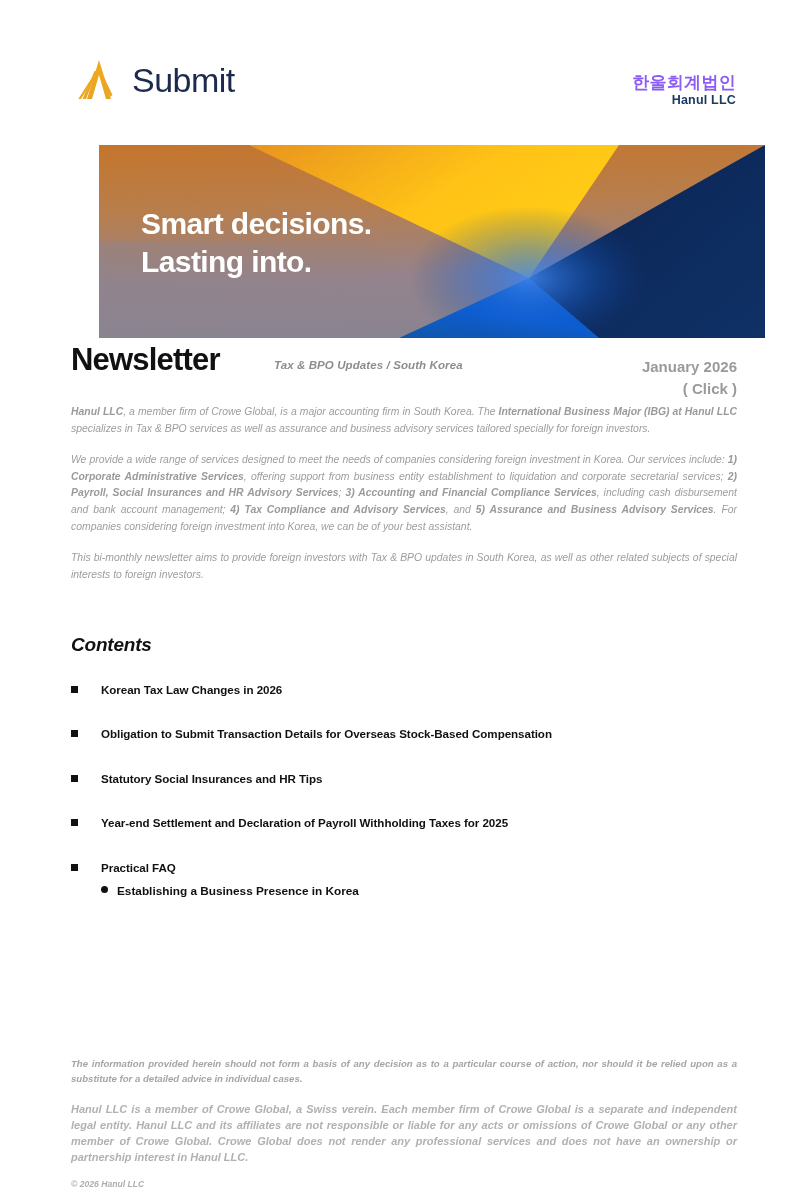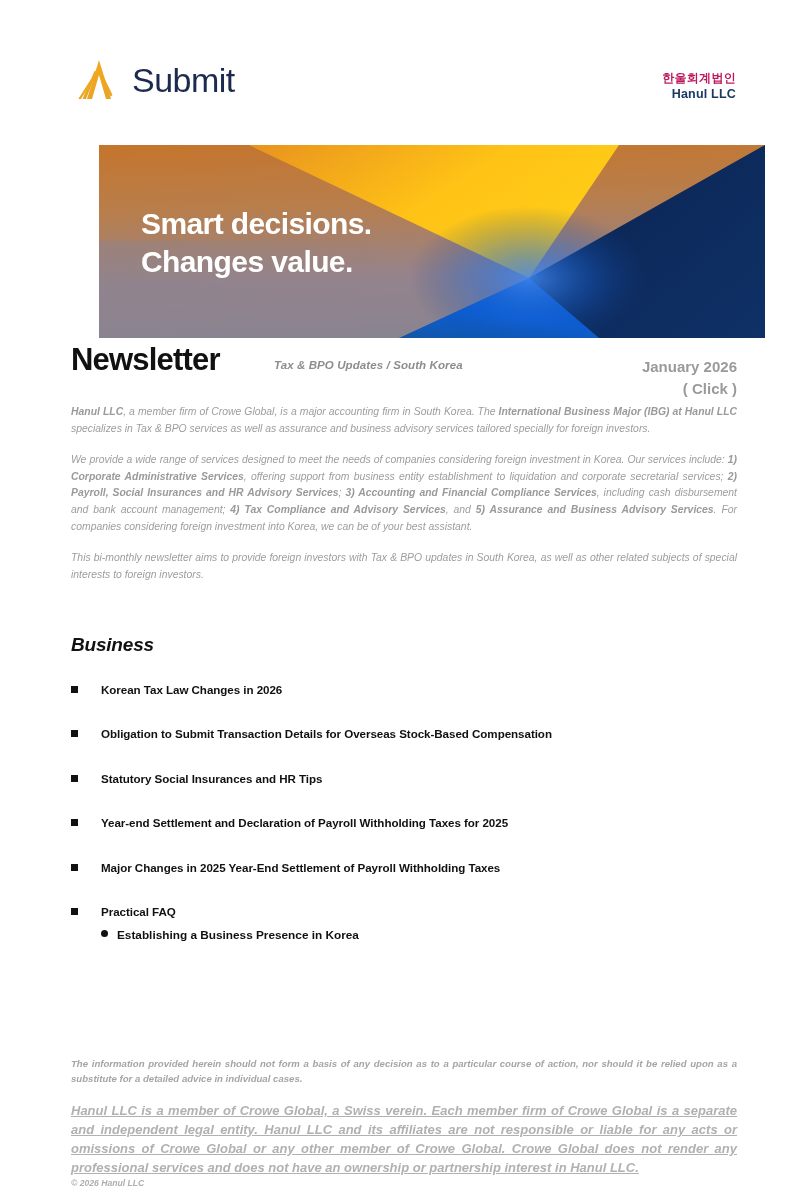--- a/index.html
+++ b/index.html
@@ -56,24 +56,24 @@
   }
 
   .firm-block {
     position: absolute;
     right: 74px;
     top: 72px;
     text-align: right;
     line-height: 1.25;
   }
   .firm-ko {
-    font-family: Liberation Mono, monospace;
-    font-size: 12px;
-    font-weight: 700;
-    color: #be185d;
+    font-family: Liberation Sans, sans-serif;
+    font-size: 17px;
+    font-weight: 700;
+    color: #8b5cf6;
     letter-spacing: 0.3px;
   }
   .firm-en {
     font-family: "Liberation Sans", sans-serif;
     font-size: 12.5px;
     font-weight: 700;
     color: #1b3a63;
     letter-spacing: 0.2px;
   }
 
@@ -254,27 +254,27 @@
     font-size: 9.6px;
     font-style: italic;
     font-weight: 700;
     color: #a5a5a5;
     line-height: 1.6;
     text-align: justify;
     margin-bottom: 14px;
   }
   .footer-fineprint {
     font-family: "Liberation Sans", sans-serif;
-    font-size: 13px;
+    font-size: 11px;
     font-style: italic;
     font-weight: 700;
     color: #b1b1b1;
     line-height: 1.48;
     text-align: justify;
-    text-decoration: underline;
+    margin-bottom: 13px;
   }
   .footer-copyright {
     font-family: "Liberation Sans", sans-serif;
     font-size: 8.6px;
     font-style: italic;
     font-weight: 700;
     color: #aeaeae;
   }
 </style>
 </head>
@@ -353,64 +353,60 @@
 
       <polygon points="430,133 300,193 500,193" fill="url(#blueg)"></polygon>
 
       <ellipse cx="430" cy="133" rx="120" ry="72" fill="url(#glow)"></ellipse>
 
       <rect x="0" y="96" width="300" height="97" fill="url(#fadeL)" opacity="0.45"></rect>
     </svg>
 
     <div class="banner-text">
       <div>Smart decisions.</div>
-      <div>Changes value.</div>
+      <div>Lasting into.</div>
     </div>
   </div>
 
   <div class="title-row">
     <div class="title-main">Newsletter</div>
     <div class="title-sub">Tax &amp; BPO Updates / South Korea</div>
     <div class="title-date">
       <span>January 2026</span>
       <span class="title-click">( Click )</span>
     </div>
   </div>
 
   <div class="intro">
     <p><b>Hanul LLC</b>, a member firm of Crowe Global, is a major accounting firm in South Korea. The <b>International Business Major (IBG) at Hanul LLC</b> specializes in Tax &amp; BPO services as well as assurance and business advisory services tailored specially for foreign investors.</p>
     <p>We provide a wide range of services designed to meet the needs of companies considering foreign investment in Korea. Our services include: <b>1) Corporate Administrative Services</b>, offering support from business entity establishment to liquidation and corporate secretarial services; <b>2) Payroll, Social Insurances and HR Advisory Services</b>; <b>3) Accounting and Financial Compliance Services</b>, including cash disbursement and bank account management; <b>4) Tax Compliance and Advisory Services</b>, and <b>5) Assurance and Business Advisory Services</b>. For companies considering foreign investment into Korea, we can be of your best assistant.</p>
     <p>This bi-monthly newsletter aims to provide foreign investors with Tax &amp; BPO updates in South Korea, as well as other related subjects of special interests to foreign investors.</p>
   </div>
 
-  <div class="contents-heading">Business</div>
+  <div class="contents-heading">Contents</div>
 
   <ul class="contents-list">
     <li class="contents-item">
       <span class="sq"></span>
       <span class="label">Korean Tax Law Changes in 2026</span>
     </li>
     <li class="contents-item">
       <span class="sq"></span>
       <span class="label">Obligation to Submit Transaction Details for Overseas Stock-Based Compensation</span>
     </li>
     <li class="contents-item">
       <span class="sq"></span>
       <span class="label">Statutory Social Insurances and HR Tips</span>
     </li>
     <li class="contents-item">
       <span class="sq"></span>
       <span class="label">Year-end Settlement and Declaration of Payroll Withholding Taxes for 2025</span>
     </li>
     <li class="contents-item">
       <span class="sq"></span>
-      <span class="label">Major Changes in 2025 Year-End Settlement of Payroll Withholding Taxes</span>
-    </li>
-    <li class="contents-item">
-      <span class="sq"></span>
       <span class="label">Practical FAQ</span>
       <div class="subitem">
         <span class="dot"></span>
         <span class="sublabel">Establishing a Business Presence in Korea</span>
       </div>
     </li>
   </ul>
 
   <div class="footer">
     <div class="footer-disclaimer">The information provided herein should not form a basis of any decision as to a particular course of action, nor should it be relied upon as a substitute for a detailed advice in individual cases.</div>

